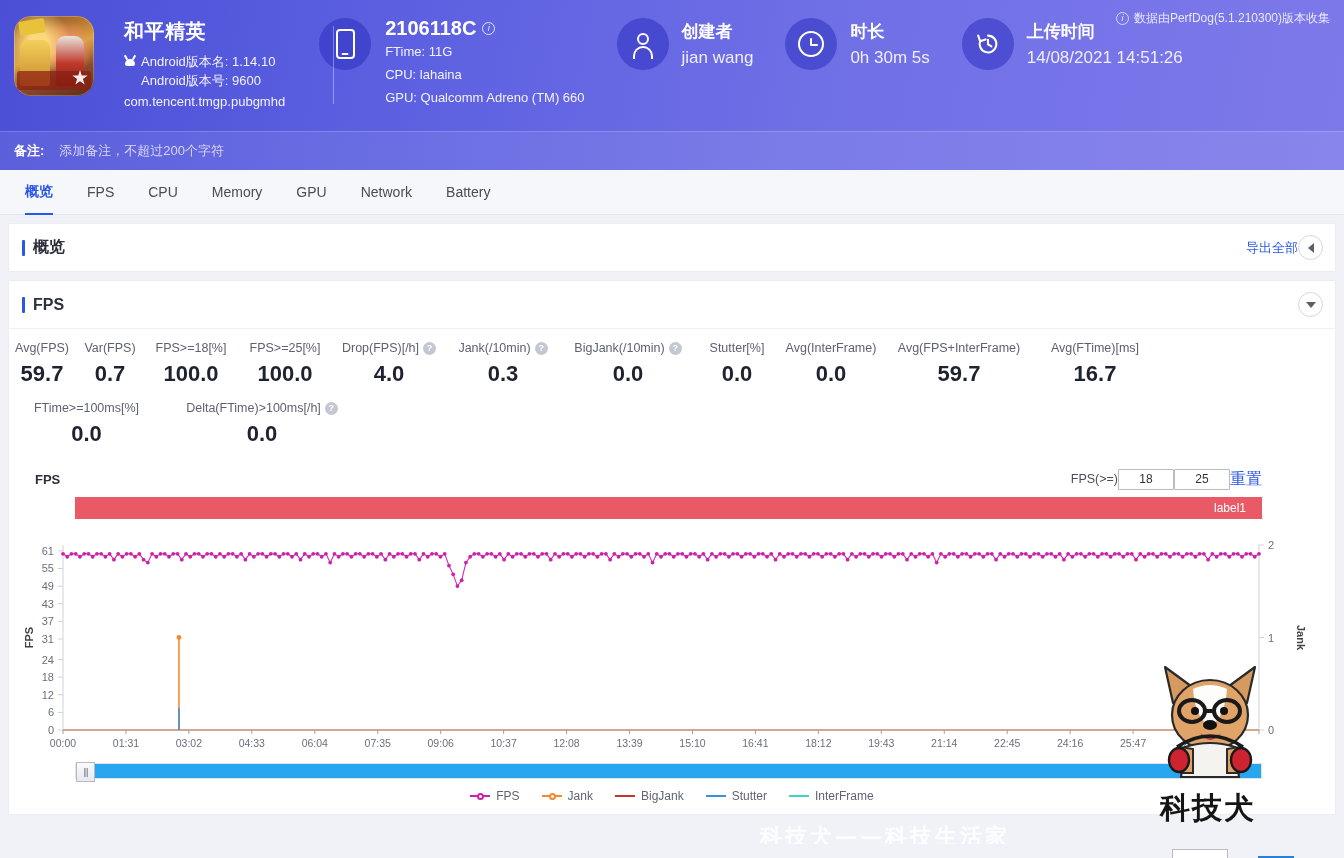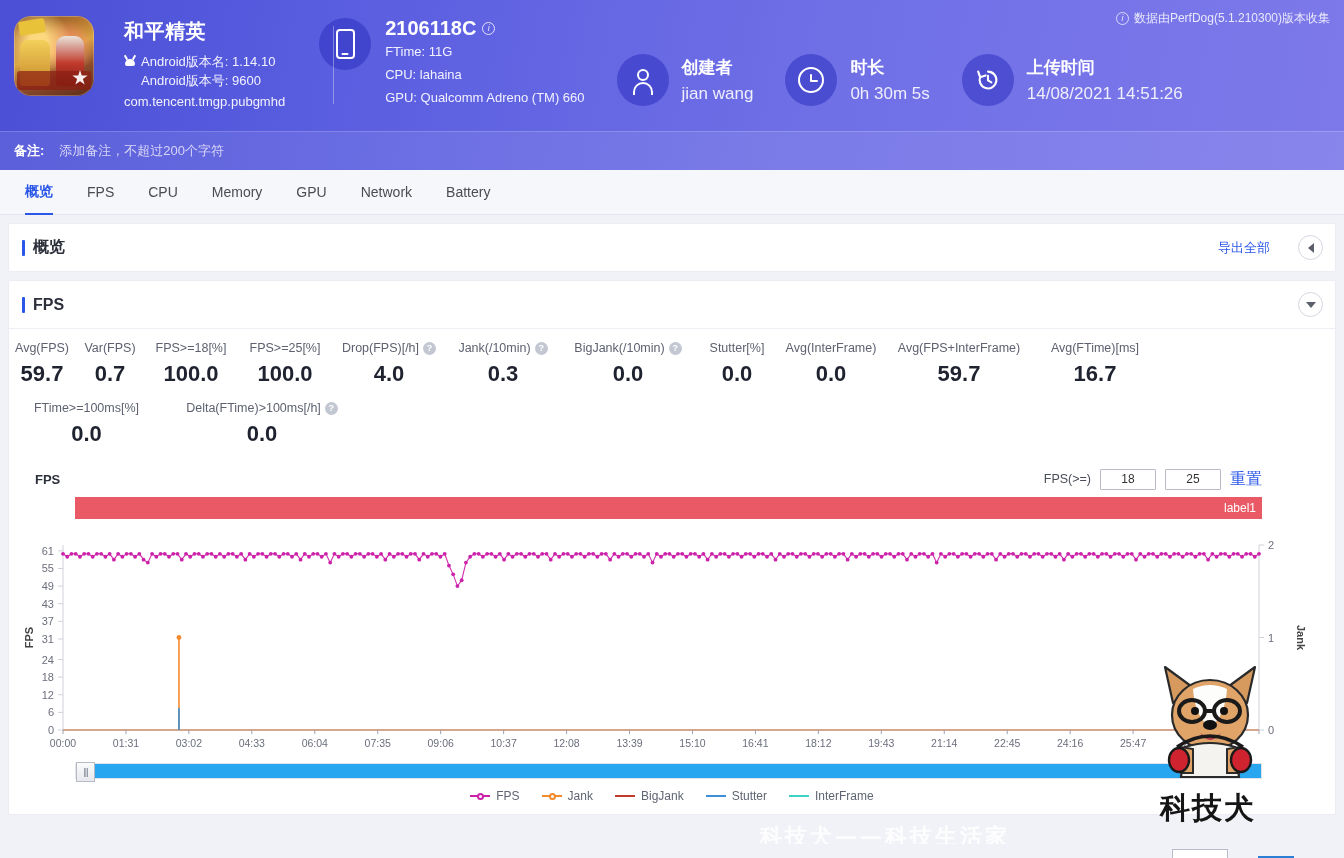--- a/index.html
+++ b/index.html
@@ -99,21 +99,21 @@
   .info-ico {
     display:inline-flex; align-items:center; justify-content:center;
     width:13px; height:13px; border-radius:50%;
     border:1px solid rgba(255,255,255,.8);
     font-size:9px; font-style:italic; font-weight:normal;
     margin-left:6px; color:#e7e6fb; line-height:1;
   }
   .device-line { font-size:13px; line-height:23px; color:#f2f1fe; }
 
   
-  .kv-block { display:flex; padding-left:32px;margin-top:36px; }
+  .kv-block { display:flex; padding-left:32px; }
   .kv-meta { padding-left:13px; padding-top:6px; }
   .kv-title { font-size:17px; font-weight:bold; margin-bottom:5px; }
   .kv-val { font-size:17px; color:#efeefc; }
   .person-ico { position:relative; width:22px; height:24px; }
   .person-ico .ph { position:absolute; left:5px; top:1px; width:12px; height:12px; border:2.2px solid #fff; border-radius:50%; }
   .person-ico .pb { position:absolute; left:1px; top:14px; width:20px; height:13px; border:2.2px solid #fff; border-bottom:none; border-radius:11px 11px 0 0; }
   .clock-ico { width:26px; height:26px; border:2.2px solid #fff; border-radius:50%; position:relative; }
   .clock-ico .h1, .clock-ico .h2 { position:absolute; background:#fff; border-radius:1px; }
   .clock-ico .h1 { left:10px; top:5px; width:2px; height:8px; }
   .clock-ico .h2 { left:11px; top:11px; width:7px; height:2px; }
@@ -158,21 +158,21 @@
     border:1px solid #ecedf3;
     border-radius:2px;
   }
   .card-head {
     height:47px; display:flex; align-items:center; padding:0 12px 0 13px;
   }
   .bar-title { display:flex; align-items:center; font-size:16px; font-weight:bold; color:#2b2f3a; }
   .bar-title:before {
     content:""; width:3px; height:16px; background:#2b57e8; margin-right:8px; border-radius:1px;
   }
-  .head-right { margin-left:auto; display:flex; align-items:center; gap:28px; }
+  .head-right { margin-left:auto; display:flex; align-items:center; gap:0; }
   .link { font-size:13px; color:#2b57e8; cursor:pointer; }
   .round-btn {
     width:25px; height:25px; border-radius:50%; border:1px solid #d6d8e0;
     display:flex; align-items:center; justify-content:center; cursor:pointer; background:#fff;
   }
   .tri-left { width:0;height:0;border-top:5px solid transparent;border-bottom:5px solid transparent;border-right:6px solid #5b5f6b; }
   .tri-down { width:0;height:0;border-left:5px solid transparent;border-right:5px solid transparent;border-top:6px solid #5b5f6b; }
   .card-sep { height:1px; background:#eef0f5; margin:0 0 0 0; }
 
   
@@ -190,21 +190,21 @@
   .q-ico {
     display:inline-flex; align-items:center; justify-content:center;
     width:13px; height:13px; border-radius:50%; background:#c3c7d2; color:#fff;
     font-size:9px; font-weight:bold; margin-left:4px; line-height:1;
   }
 
   
   .chart-wrap { position:relative; padding:0 12px 8px 12px; }
   .chart-top { display:flex; align-items:center; height:36px; padding-left:14px; }
   .chart-top-title { font-size:13px; font-weight:bold; color:#2b2f3a; }
-  .chart-top-right { margin-left:auto; display:flex; align-items:center; gap:9px; padding-right:61px; }
+  .chart-top-right { margin-left:auto; display:flex; align-items:center; gap:0; padding-right:61px; }
   .ff-label { font-size:12.5px; color:#4a4e5a; }
   .ff-input {
     width:56px; height:21px; border:1px solid #b9bcc6; background:#fff;
     font-size:12px; text-align:center; color:#333; border-radius:1px;
     font-family:"Liberation Sans",sans-serif;
   }
   .reset-link { font-size:16px; color:#2b57e8; cursor:pointer; }
 
   .label-band {
     margin:0 61px 0 54px; height:22px; background:#ea5a66;
@@ -493,21 +493,21 @@
       <span class="chart-top-title">FPS</span>
       <div class="chart-top-right">
         <span class="ff-label">FPS(&gt;=)</span>
         <input class="ff-input" value="18" style="">
         <input class="ff-input" value="25" style="">
         <span class="reset-link">重置</span>
       </div>
     </div>
 
     <div class="label-band">
-      <span style="margin-left:auto; padding-right:6px;">label1</span>
+      <span style="margin-left:auto; padding-right:16px;">label1</span>
     </div>
 
     <div class="plot">
       <svg id="plotsvg" width="1296" height="226" viewBox="0 0 1296 226">
           <line x1="42" y1="8" x2="42" y2="193" stroke="#cfd2da" stroke-width="1"></line>
           <line x1="1238" y1="8" x2="1238" y2="193" stroke="#cfd2da" stroke-width="1"></line>
           <line x1="42" y1="193" x2="1238" y2="193" stroke="#c98a6a" stroke-width="1.6"></line>
           <line x1="37" y1="193" x2="42" y2="193" stroke="#cfd2da" stroke-width="1"></line>
           <text x="33" y="197" text-anchor="end" font-size="11" fill="#6b6f7c" font-family="&quot;Liberation Sans&quot;,sans-serif">0</text>
           <line x1="37" y1="175.38095238095238" x2="42" y2="175.38095238095238" stroke="#cfd2da" stroke-width="1"></line>

